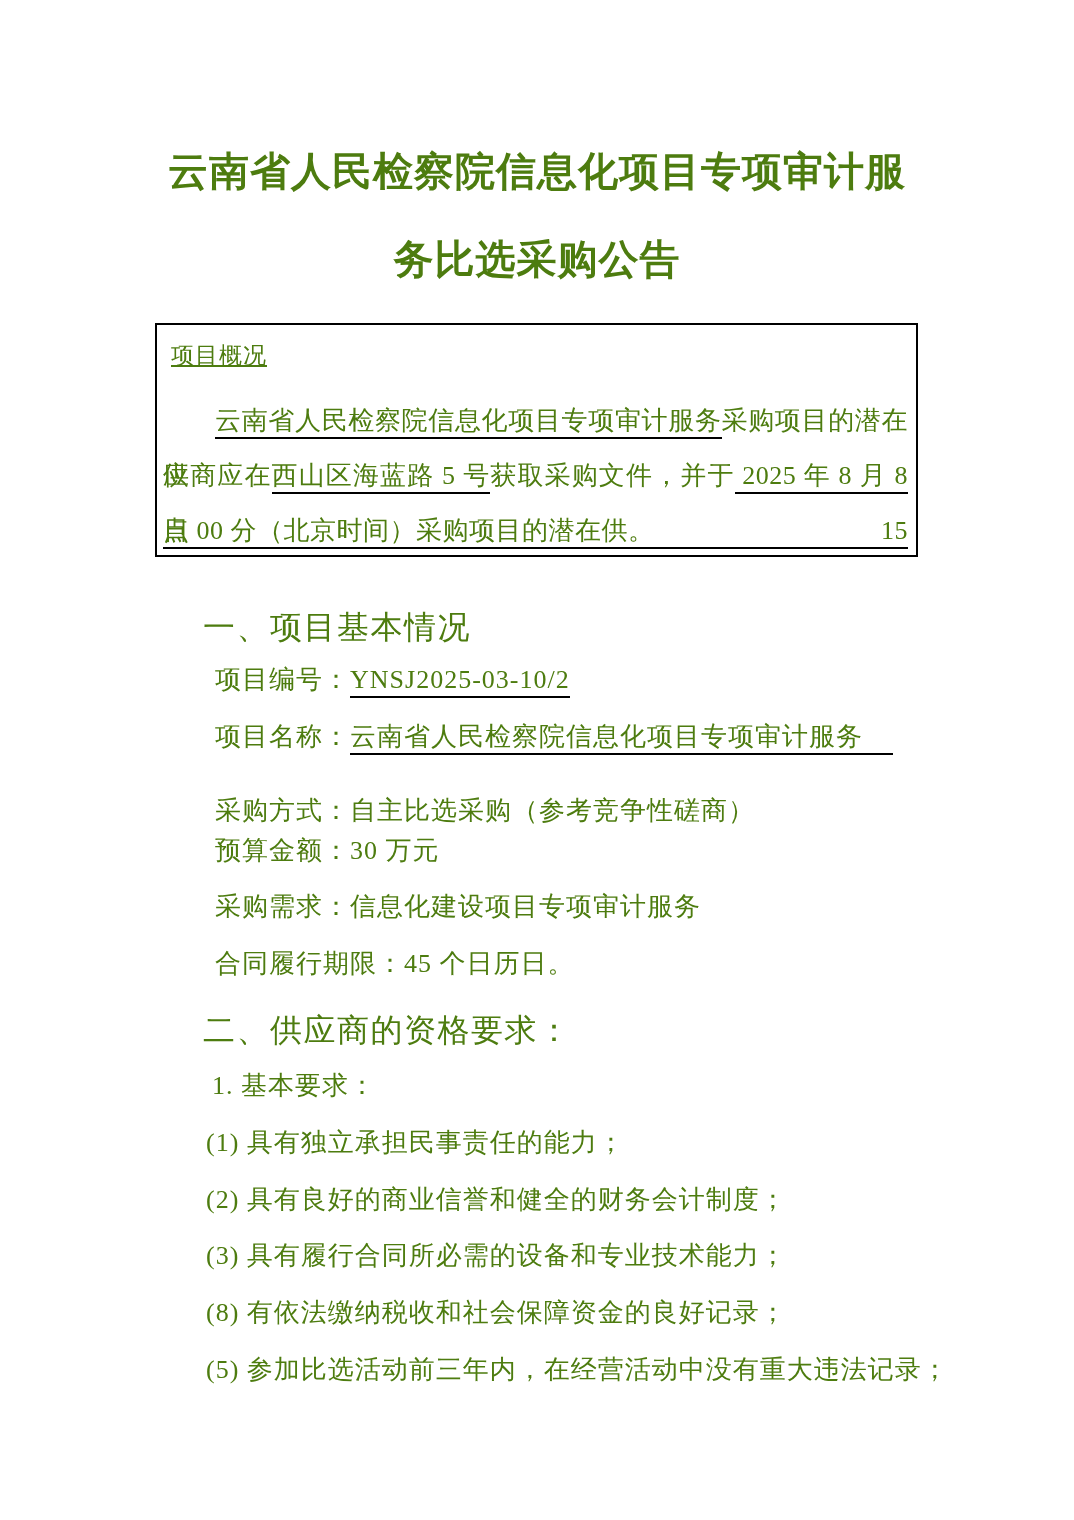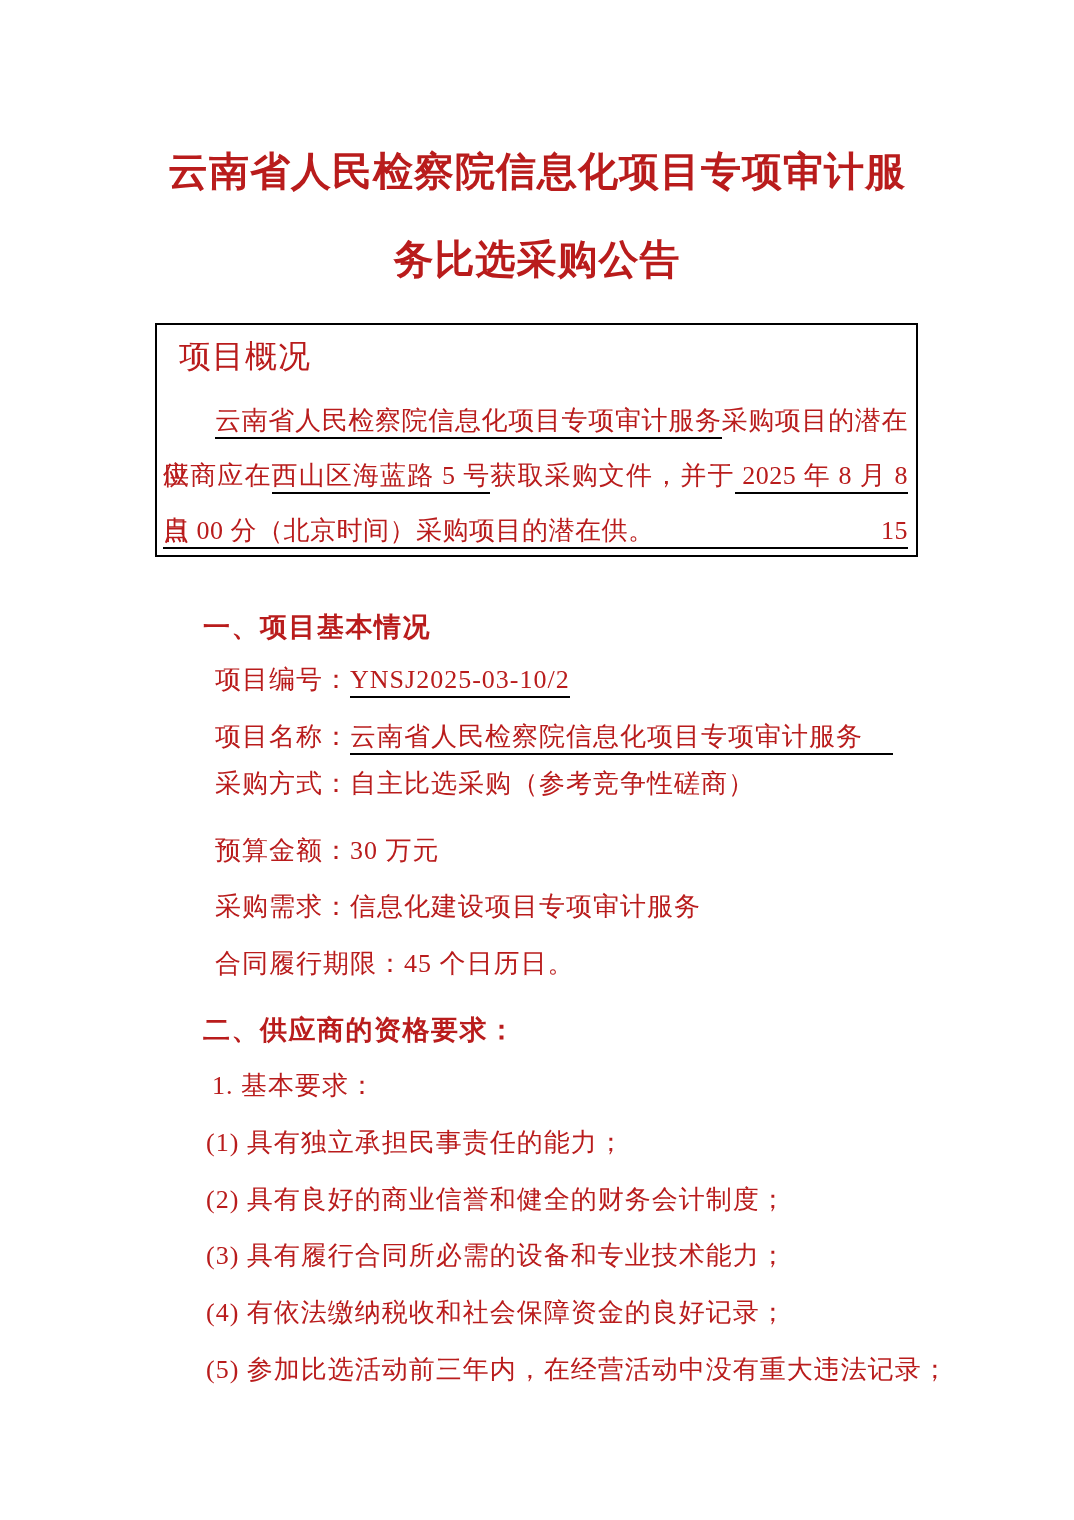--- a/index.html
+++ b/index.html
@@ -5,21 +5,21 @@
   html, body {
     margin: 0;
     padding: 0;
     background: #ffffff;
   }
   .page {
     position: relative;
     width: 1074px;
     height: 1520px;
     background: #ffffff;
-    color: #b91c1c;
+    color: #4d7c0f;
     font-family: "Liberation Serif", serif;
     overflow: hidden;
   }
   .doc-title {
     position: absolute;
     left: 0;
     width: 1074px;
     text-align: center;
     font-family: "Liberation Serif", serif;
     font-weight: 700;
@@ -35,25 +35,26 @@
     position: absolute;
     left: 155px;
     top: 323px;
     width: 763px;
     height: 234px;
     border: 2px solid #000000;
     box-sizing: border-box;
   }
   .box-heading {
     position: absolute;
-    left: 22px;
+    left: 14px;
     top: 14px;
-    font-size: 32px;
+    font-size: 23px;
     line-height: 34px;
     letter-spacing: 1px;
+    text-decoration: underline;
   }
   .box-paragraph {
     position: absolute;
     left: 6px;
     top: 68px;
     width: 745px;
   }
   .box-line {
     font-size: 26px;
     line-height: 55px;
@@ -78,28 +79,28 @@
 
   .line {
     position: absolute;
     font-size: 26px;
     line-height: 34px;
     letter-spacing: 1px;
     white-space: nowrap;
   }
   .section-heading {
     font-family: "Liberation Sans", sans-serif;
-    font-weight: 700;
-    font-size: 27px;
+    font-weight: 400;
+    font-size: 32px;
     letter-spacing: 1.5px;
   }
   .sec-1 { left: 203px; top: 610px; }
   .f-1 { left: 215px; top: 663px; }
   .f-2 { left: 215px; top: 720px; }
-  .f-3 { left: 215px; top: 767px; }
+  .f-3 { left: 215px; top: 794px; }
   .f-4 { left: 215px; top: 834px; }
   .f-5 { left: 215px; top: 890px; }
   .f-6 { left: 215px; top: 947px; }
   .sec-2 { left: 203px; top: 1013px; }
   .b-1 { left: 212px; top: 1069px; }
   .i-1 { left: 206px; top: 1126px; }
   .i-2 { left: 206px; top: 1183px; }
   .i-3 { left: 206px; top: 1239px; }
   .i-4 { left: 206px; top: 1296px; }
   .i-5 { left: 206px; top: 1353px; }
@@ -129,16 +130,16 @@
   <div class="line f-4"><span>预算金额：</span><span>30 万元</span></div>
   <div class="line f-5"><span>采购需求：</span><span>信息化建设项目专项审计服务</span></div>
   <div class="line f-6"><span>合同履行期限：</span><span>45 个日历日。</span></div>
 
   <div class="line section-heading sec-2">二、供应商的资格要求：</div>
   <div class="line b-1">1. 基本要求：</div>
 
   <div class="line i-1">(1) 具有独立承担民事责任的能力；</div>
   <div class="line i-2">(2) 具有良好的商业信誉和健全的财务会计制度；</div>
   <div class="line i-3">(3) 具有履行合同所必需的设备和专业技术能力；</div>
-  <div class="line i-4">(4) 有依法缴纳税收和社会保障资金的良好记录；</div>
+  <div class="line i-4">(8) 有依法缴纳税收和社会保障资金的良好记录；</div>
   <div class="line i-5">(5) 参加比选活动前三年内，在经营活动中没有重大违法记录；</div>
 
 </div>
 
 </body></html>

